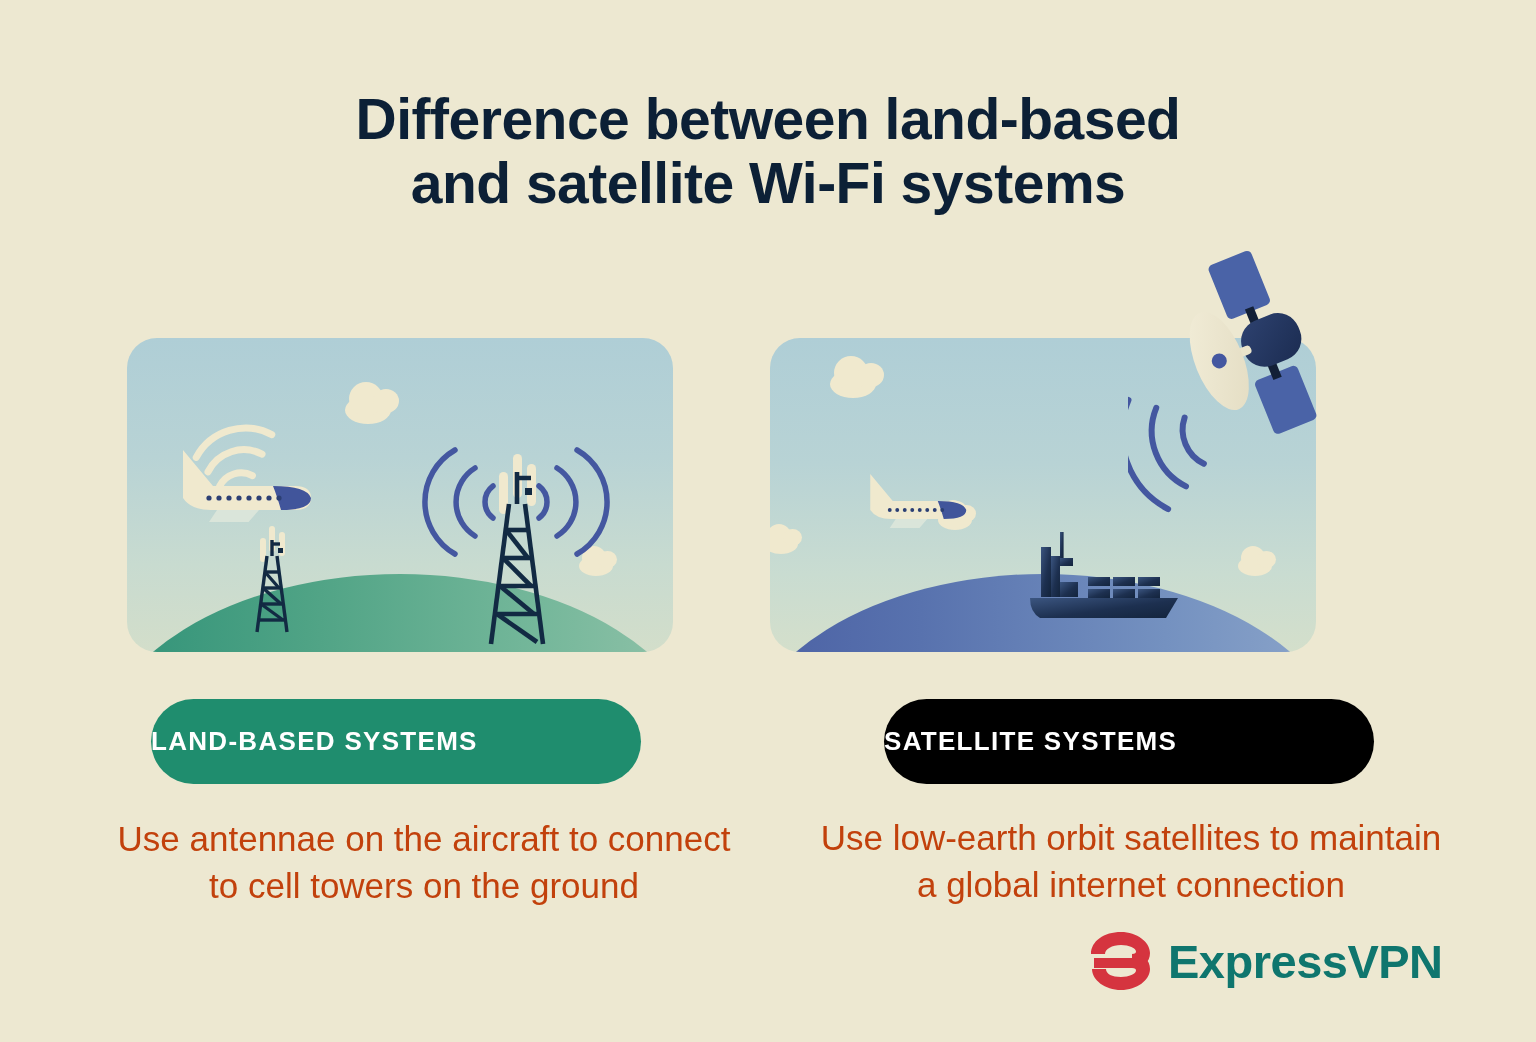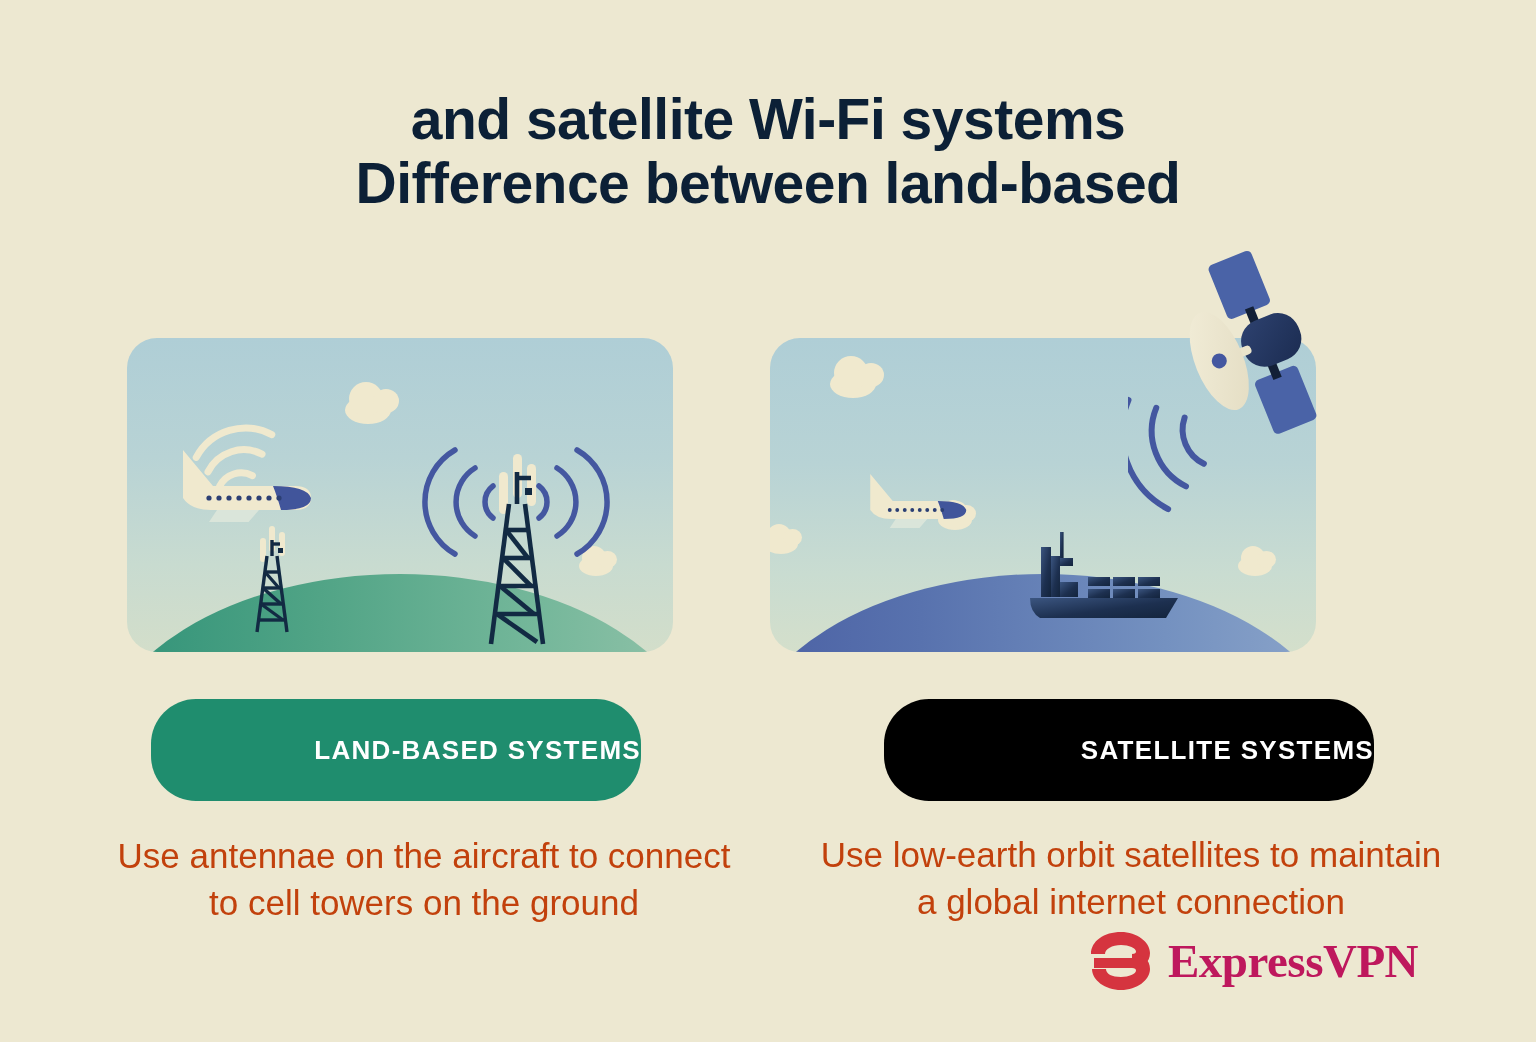--- a/index.html
+++ b/index.html
@@ -80,23 +80,23 @@
   #satellite {
     position:absolute;
     right:-40px; top:-88px;
     width:200px; height:190px;
     z-index:5;
   }
 
   
   .pill {
     margin-top:47px;
-    width:490px; height:102px;
+    width:490px; height:85px;
     border-radius:45px;
-    display:flex; align-items:center; justify-content:flex-end;
+    display:flex; align-items:center; justify-content:flex-start;
     color:#FFFFFF;
     font-size:26px;
     font-weight:bold;
     letter-spacing:1.3px;
     cursor:pointer;
     user-select:none;
   }
   #pill-land { background:#1F8D6E; margin-left:24px; }
   #pill-sat  { background:#000000; margin-left:114px; }
 
@@ -112,33 +112,33 @@
   #caption-land { margin-left:-23px; }
   #caption-sat  { margin-left:41px;margin-top:31px; }
 
   
   #logo {
     position:absolute;
     left:1088px; top:930px;
     display:flex; align-items:center; gap:14px;
   }
   #logo-wordmark {
-    font-family:Liberation Serif, serif;
+    font-family:Liberation Sans, sans-serif;
     font-size:47px;
     font-weight:bold;
-    color:#be185d;
+    color:#0f766e;
     letter-spacing:-0.5px;
   }
 </style>
 </head>
 <body>
 
 <h1 id="title">
+  <span class="line">Difference between land-based</span>
   <span class="line">and satellite Wi-Fi systems</span>
-  <span class="line">Difference between land-based</span>
 </h1>
 
 <div class="column" id="col-land">
 
   <div class="panel" id="panel-land">
     <div class="panel-clip">
 
       <div class="cloud c1" style="left:218px; top:58px;"></div>
       <div class="cloud c2" style="left:452px; top:218px;"></div>
 

